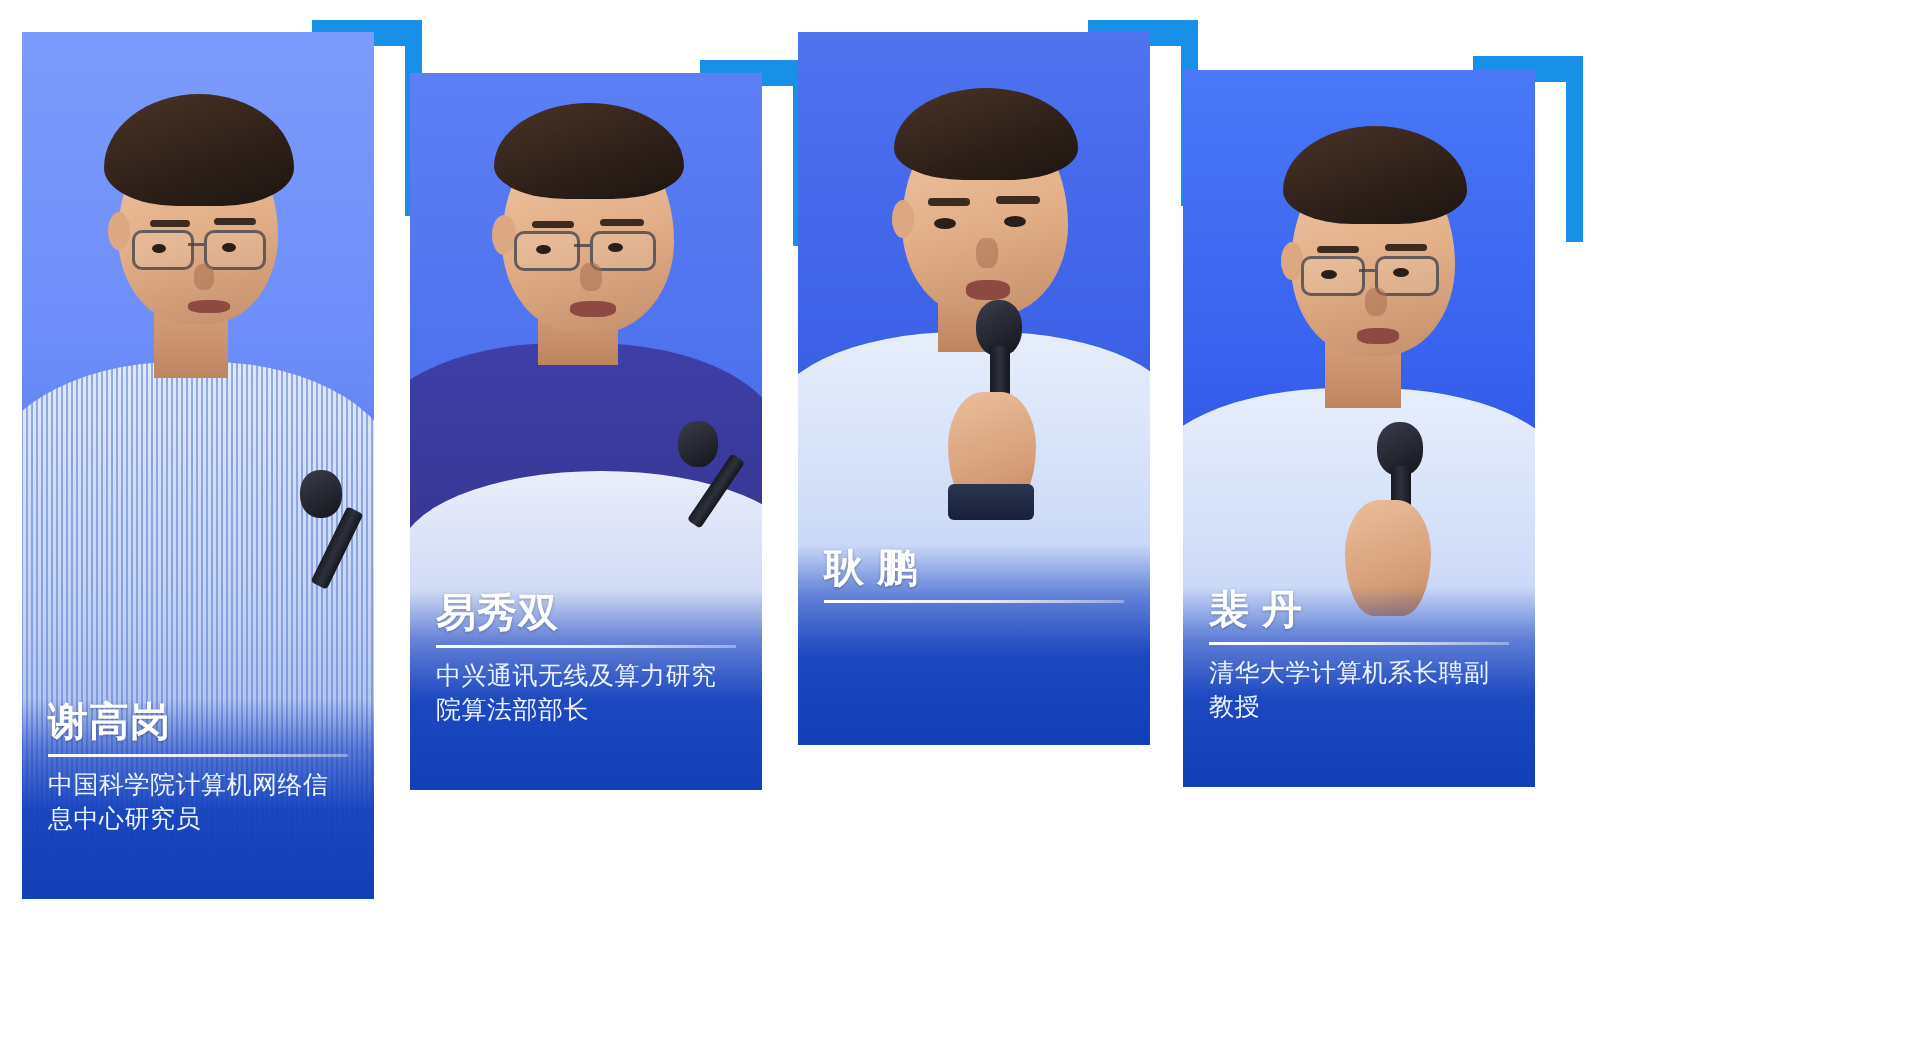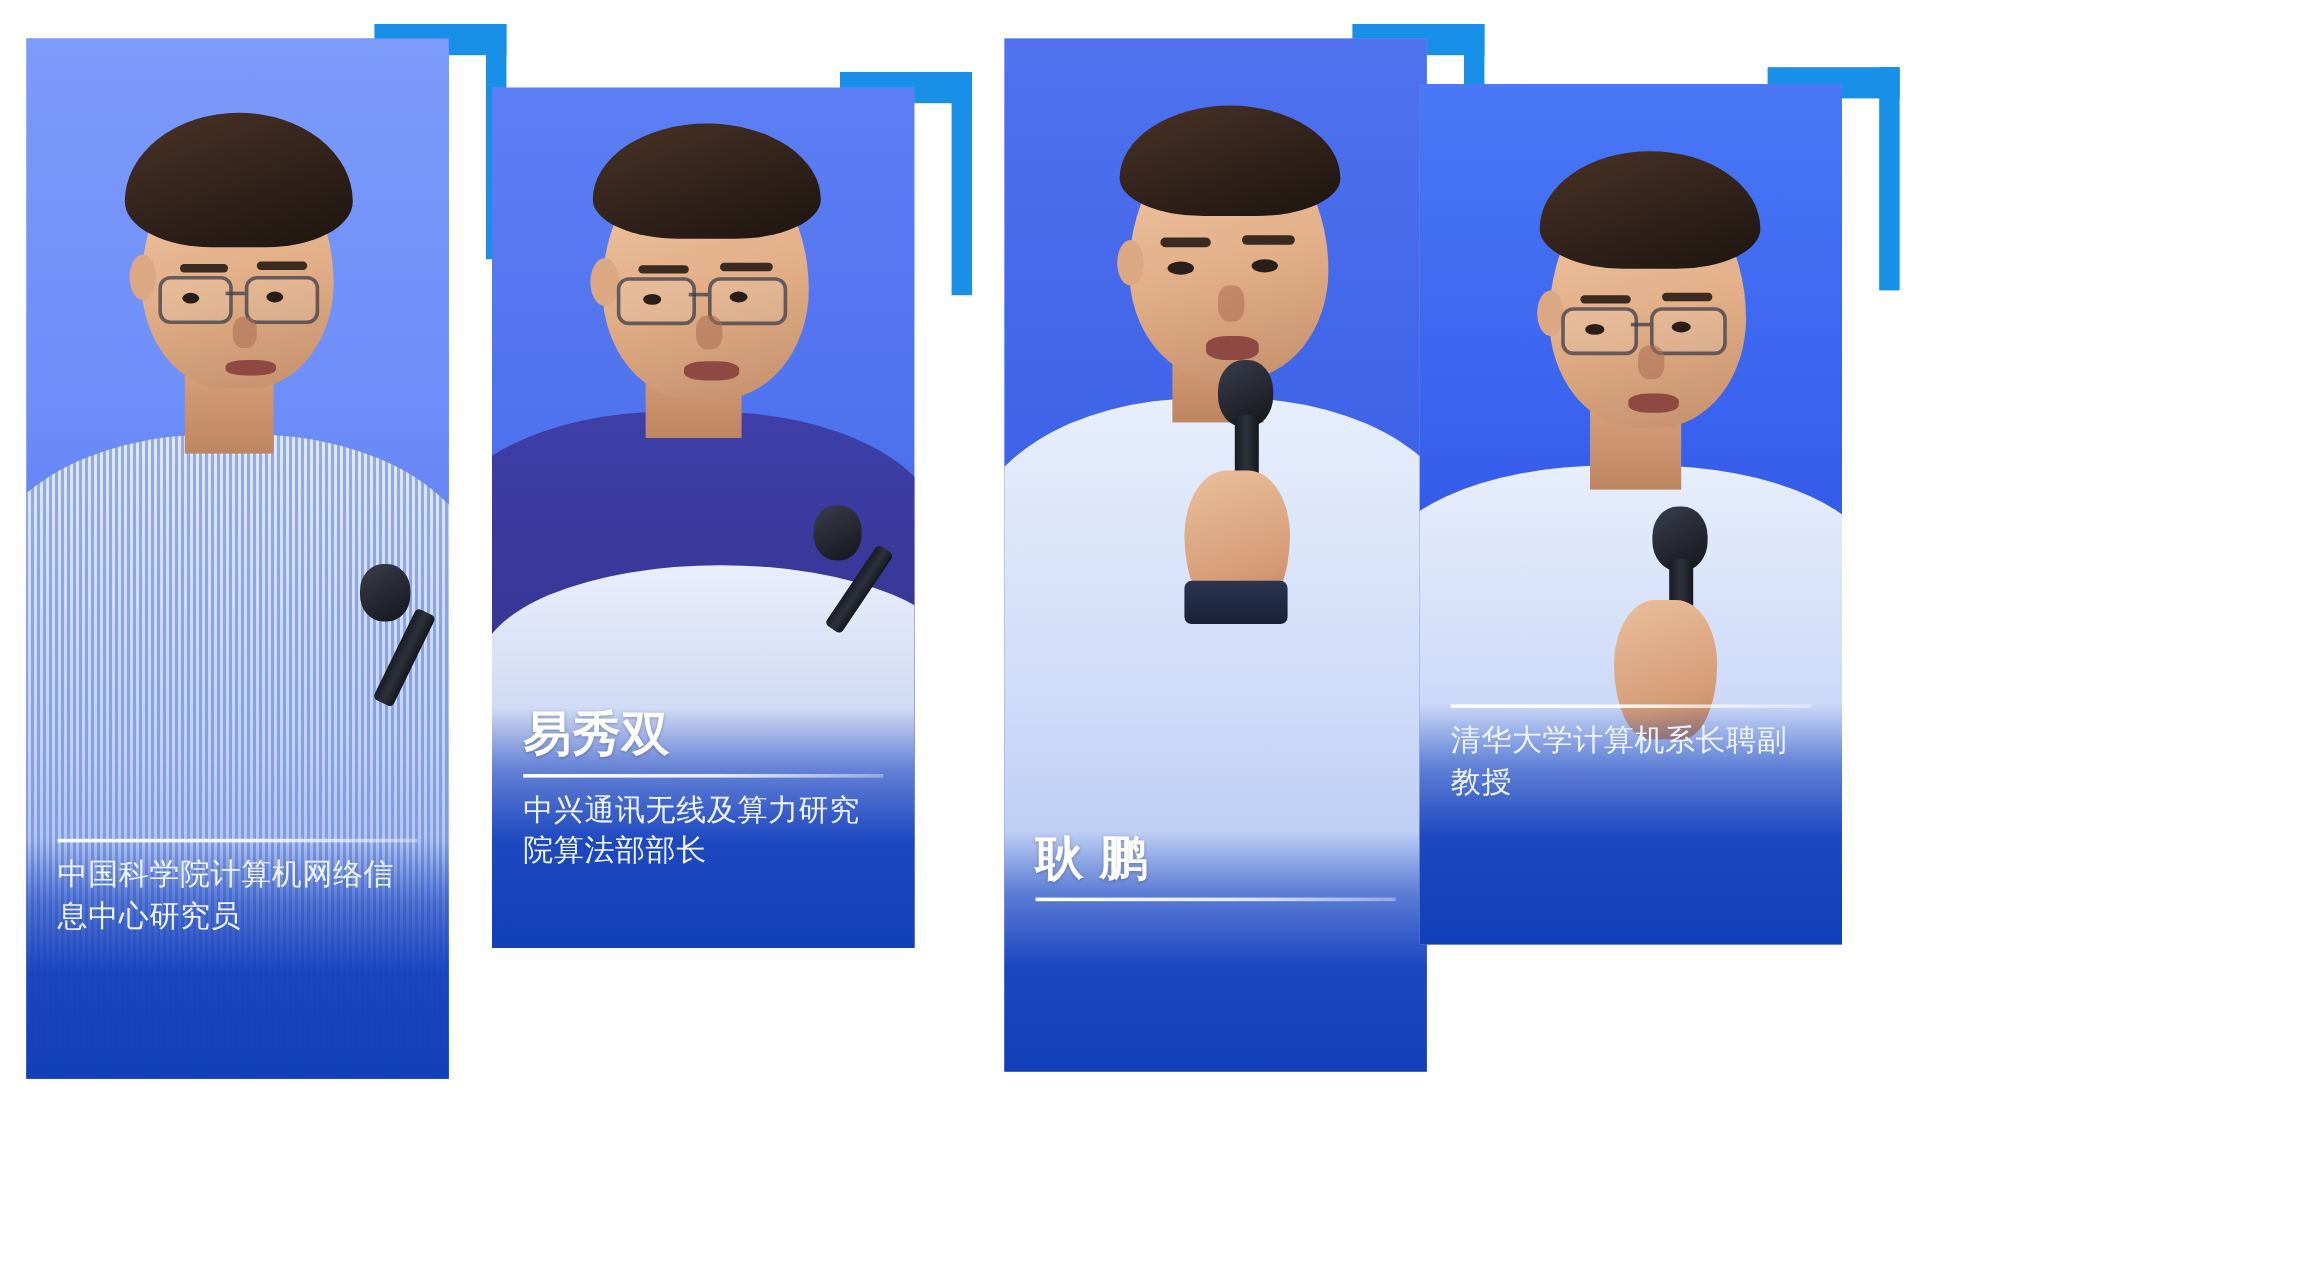--- a/index.html
+++ b/index.html
@@ -197,20 +197,21 @@
         <div class="nose" style="left:172px;top:232px;width:20px;height:26px;"></div>
         <div class="mouth" style="left:166px;top:268px;width:42px;height:13px;"></div>
         <div class="mic" style="left:272px;top:438px;width:110px;height:120px;">
           <div class="ball" style="left:6px;top:0;width:42px;height:48px;"></div>
           <div class="stick" style="left:34px;top:36px;width:18px;height:84px;transform:rotate(26deg);"></div>
         </div>
       </div>
     </div>
 
     <div class="caption" style="height:200px;">
+      <div class="name">谢高岗</div>
       <div class="rule"></div>
       <div class="affil">中国科学院计算机网络信息中心研究员</div>
     </div>
   </div>
 
   <div class="card" style="left:410px;top:73px;width:352px;height:717px;">
     <div class="accent" style="left:0;top:-13px;width:400px;height:200px;--accent:#1890e8;">
       <div class="bar-h" style="width:110px;"></div>
       <div class="bar-v" style="height:186px;"></div>
     </div>
@@ -242,21 +243,21 @@
       </div>
     </div>
 
     <div class="caption" style="height:200px;">
       <div class="name">易秀双</div>
       <div class="rule"></div>
       <div class="affil">中兴通讯无线及算力研究院算法部部长</div>
     </div>
   </div>
 
-  <div class="card" style="left:837px;top:32px;width:352px;height:861px;">
+  <div class="card" style="left:798px;top:32px;width:352px;height:713px;">
     <div class="accent" style="left:0;top:-12px;width:400px;height:200px;--accent:#1890e8;">
       <div class="bar-h" style="width:110px;"></div>
       <div class="bar-v" style="height:186px;"></div>
     </div>
 
     <div class="photo">
       <div class="bg b3"></div>
       <div class="figure">
         <div class="torso shirt-pale" style="left:-30px;right:-34px;top:300px;bottom:0;"></div>
         <div class="neck" style="left:140px;top:248px;width:76px;height:72px;"></div>
@@ -311,18 +312,19 @@
         <div class="mouth" style="left:174px;top:258px;width:42px;height:16px;"></div>
         <div class="mic" style="left:180px;top:352px;width:110px;height:200px;">
           <div class="ball" style="left:14px;top:0;width:46px;height:54px;"></div>
           <div class="stick" style="left:28px;top:44px;width:20px;height:140px;"></div>
         </div>
         <div class="hand" style="left:162px;top:430px;width:86px;height:116px;"></div>
       </div>
     </div>
 
     <div class="caption" style="height:200px;">
+      <div class="name">裴 丹</div>
       <div class="rule"></div>
       <div class="affil">清华大学计算机系长聘副教授</div>
     </div>
   </div>
 
 </div>
 
 </body></html>

